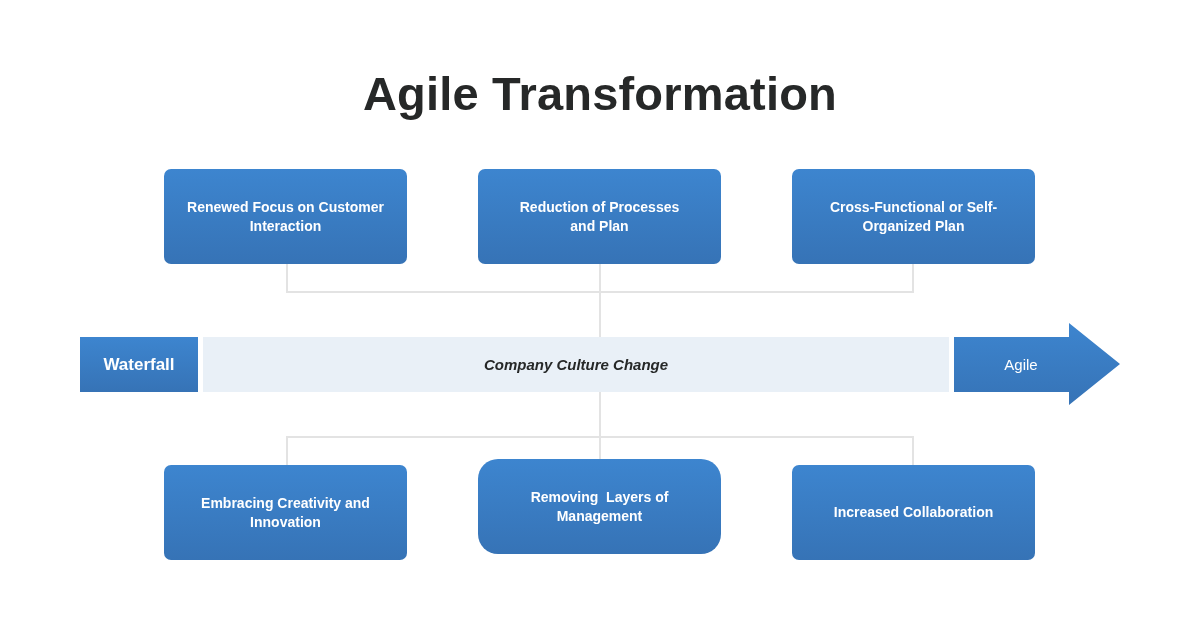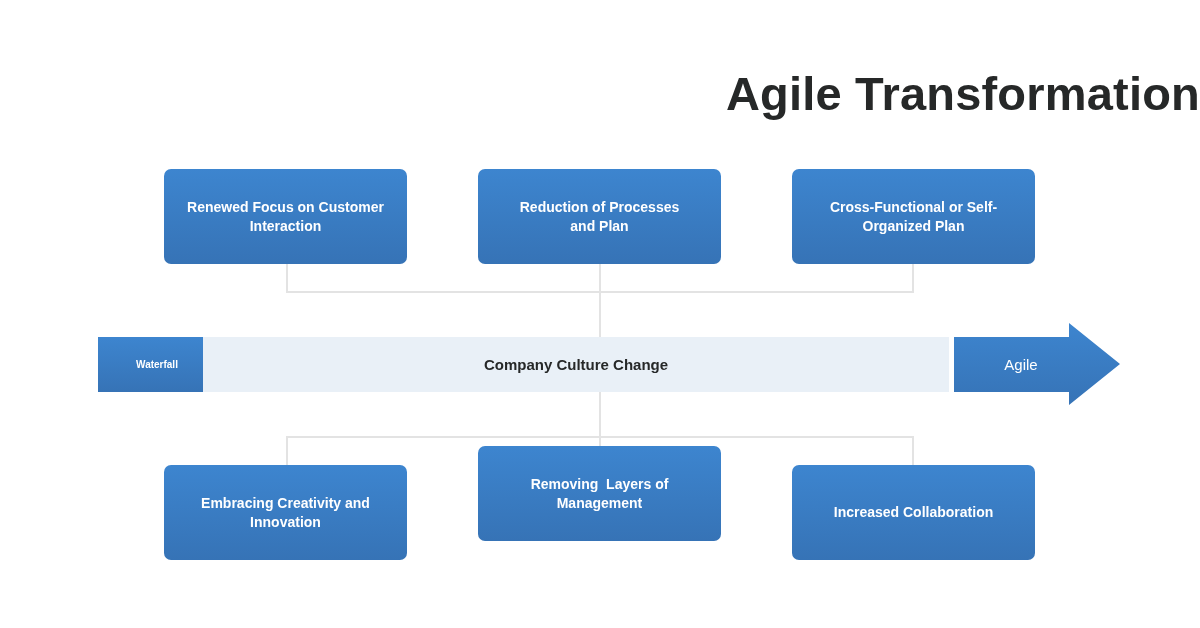--- a/index.html
+++ b/index.html
@@ -1,29 +1,29 @@
 <!DOCTYPE html>
 <html><head>
   <meta charset="utf-8">
   <style>
     html, body { margin:0; padding:0; }
     body { width:1200px; height:628px; background:#ffffff; position:relative; overflow:hidden;
            font-family:"Liberation Sans", "DejaVu Sans", sans-serif; }
-    .title { position:absolute; left:0; top:66px; width:1200px; text-align:right;
+    .title { position:absolute; left:0; top:66px; width:1200px; text-align:center;
              font-size:47px; font-weight:bold; color:#262828; letter-spacing:0.2px; }
     .box { position:absolute; width:243px; height:95px; border-radius:7px;
            background:linear-gradient(#3d85cf, #3673b6); color:#ffffff;
            display:flex; align-items:center; justify-content:center; text-align:center;
            font-size:14px; font-weight:bold; line-height:19px; box-sizing:border-box; padding:0 22px; }
     .line { position:absolute; background:#e3e3e3; }
     .waterfall { position:absolute; left:80px; top:337px; width:118px; height:55px;
-                 background:linear-gradient(#3d85cf, #3673b6); color:#fff; font-weight:bold; font-size:10px;
-                 display:flex; align-items:center; justify-content:center;margin-left:18px; }
+                 background:linear-gradient(#3d85cf, #3673b6); color:#fff; font-weight:bold; font-size:17px;
+                 display:flex; align-items:center; justify-content:center; }
     .culture { position:absolute; left:203px; top:337px; width:746px; height:55px; background:#e9f0f7;
-               color:#262828; font-weight:bold; font-size:15px; display:flex; align-items:center; justify-content:center; }
+               color:#262828; font-weight:bold; font-size:15px; display:flex; align-items:center; justify-content:center;font-style:italic; }
     .arrow { position:absolute; left:954px; top:323px; width:166px; height:82px; }
     .arrow-label { position:absolute; left:954px; top:337px; width:134px; height:55px; color:#fff;
                    font-weight:normal; font-size:15px; display:flex; align-items:center; justify-content:center; }
   </style>
 </head>
 <body>
 
 <div class="title">Agile Transformation</div>
 
 <div class="line" style="left:286px; top:264px; width:2px; height:29px;"></div>
@@ -59,18 +59,18 @@
       <stop offset="1" stop-color="#3673b6"></stop>
     </linearGradient>
   </defs>
   <polygon points="0,14 115,14 115,0 166,41 115,82 115,69 0,69" fill="url(#ag)"></polygon>
 </svg>
 <div class="arrow-label">Agile</div>
 
 <div class="box" style="left:164px; top:465px; padding:0 2px;justify-content:center;">
   <span>Embracing Creativity and Innovation</span>
 </div>
-<div class="box" style="left:478px; top:446px; padding:8px 40px; white-space:pre-wrap;">
+<div class="box" style="left:478px; top:459px; padding:8px 40px; white-space:pre-wrap;border-radius:20px;">
   <span>Removing  Layers of Management</span>
 </div>
 <div class="box" style="left:792px; top:465px; padding:0 6px;">
   <span>Increased Collaboration</span>
 </div>
 
 </body></html>

